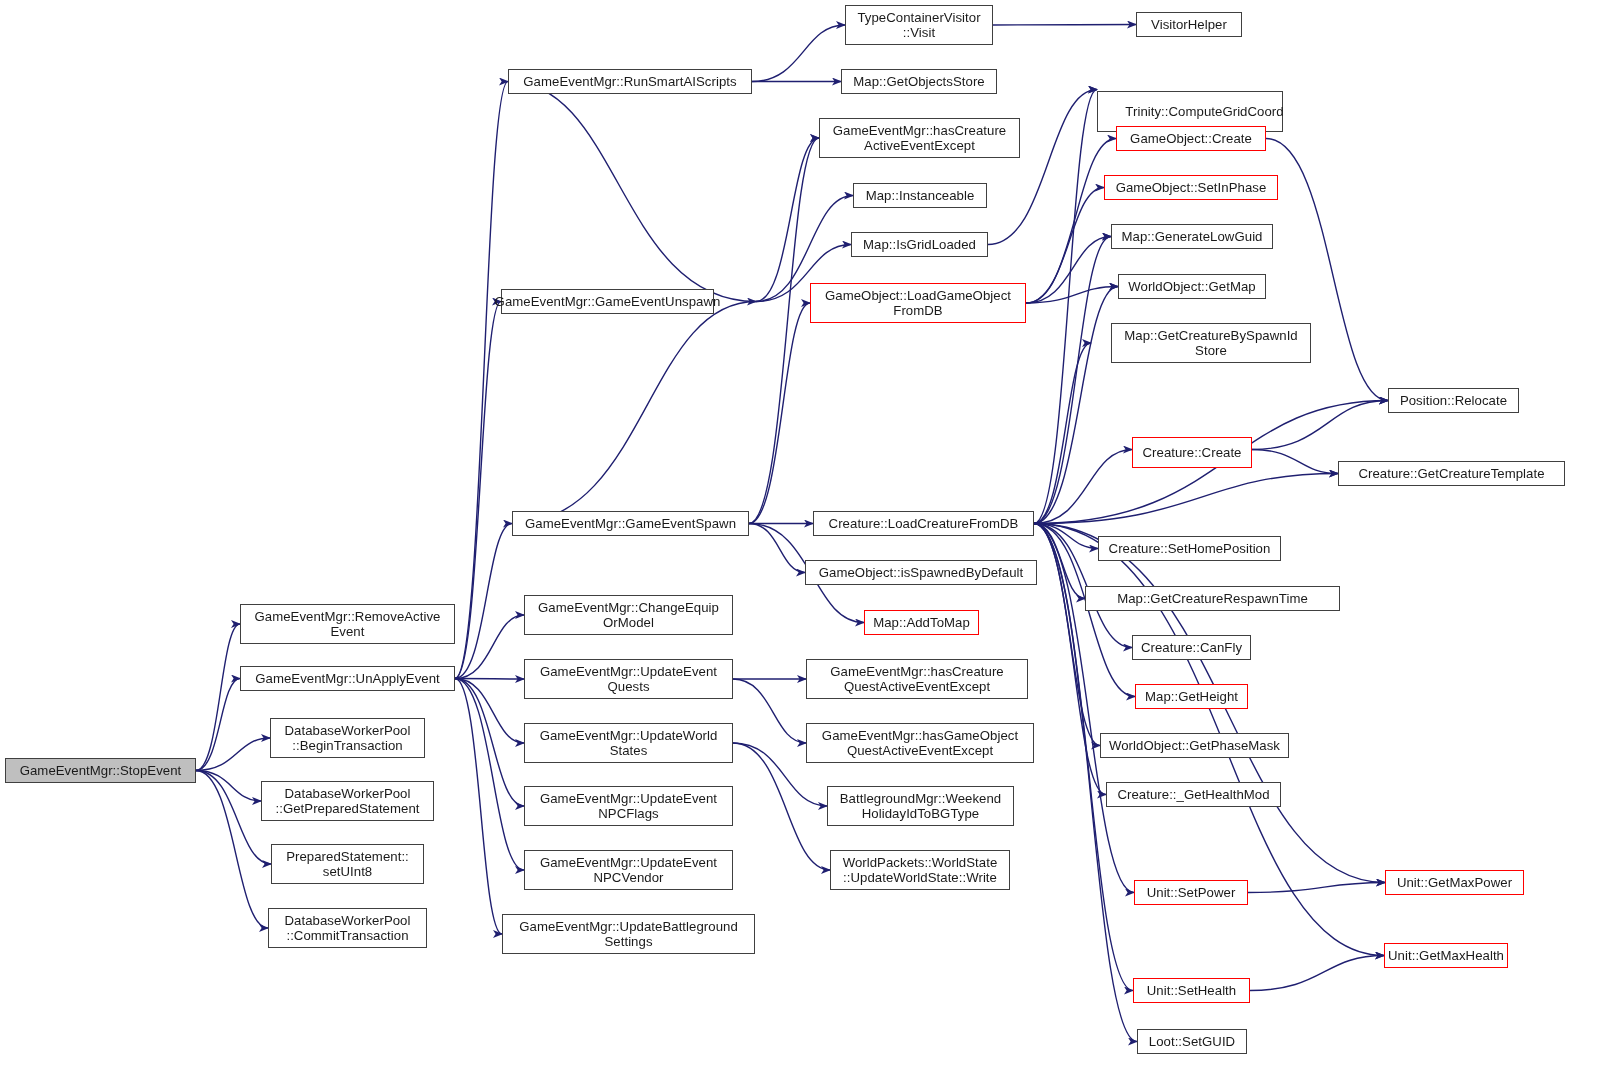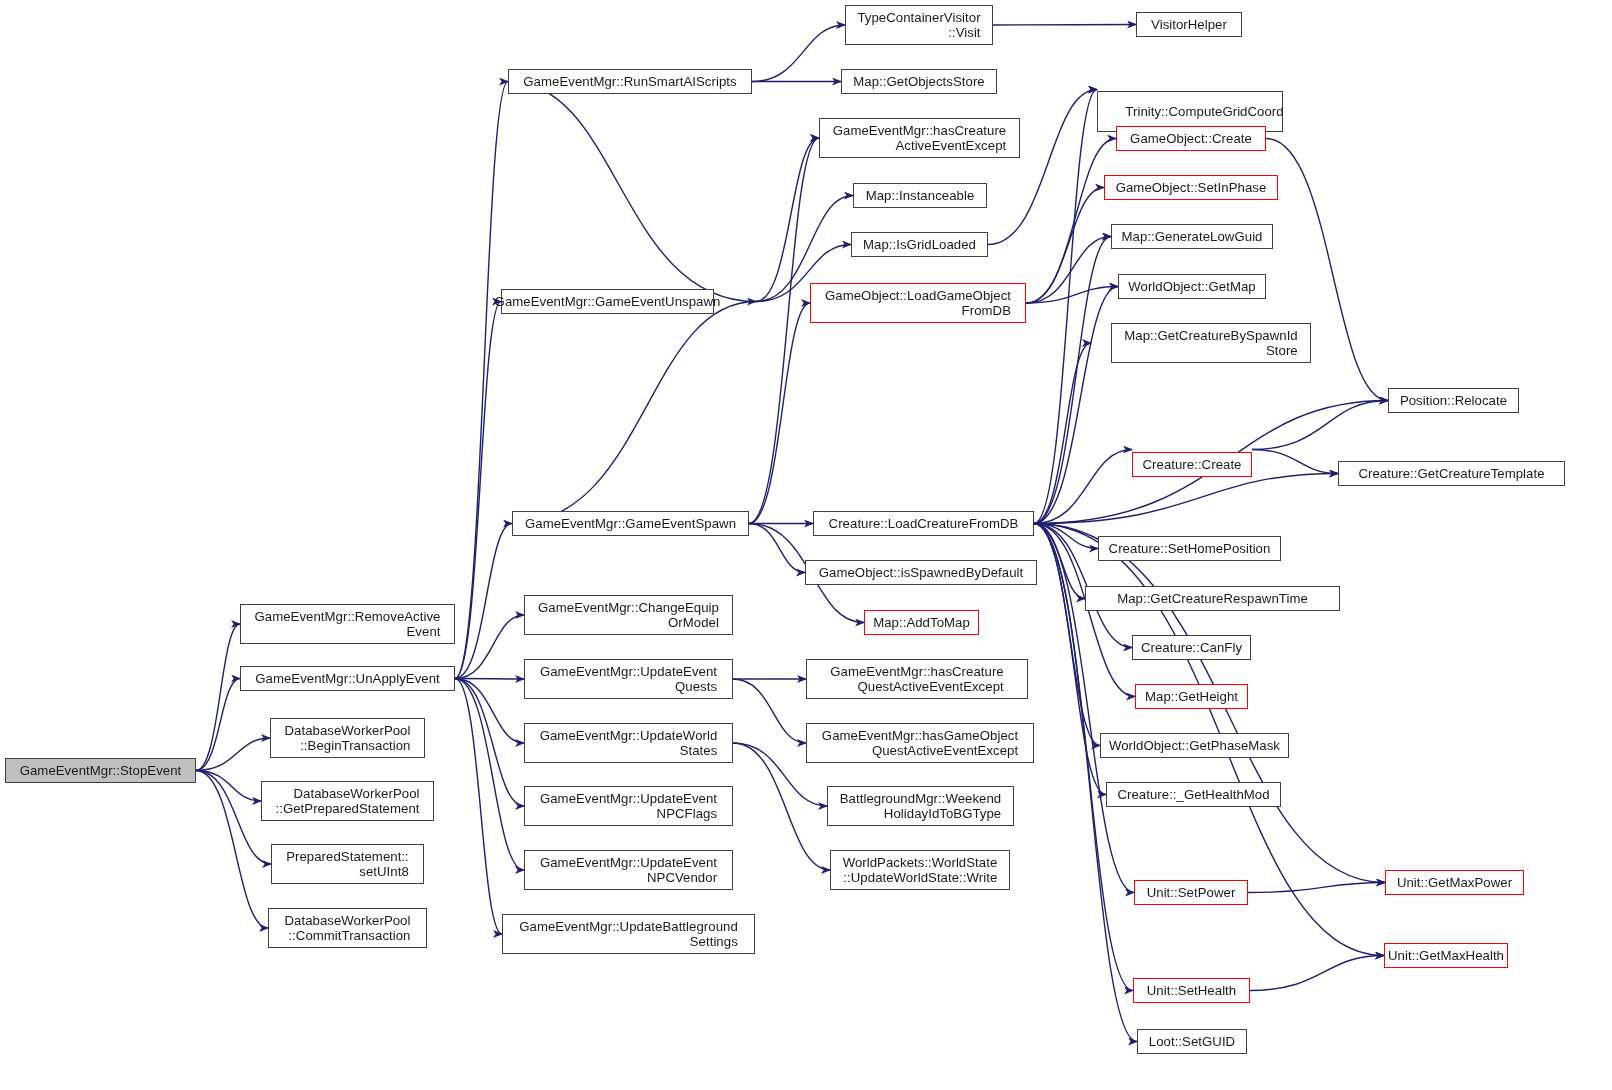--- a/index.html
+++ b/index.html
@@ -21,21 +21,21 @@
     width: 1612px;
     height: 1090px;
     pointer-events: none;
   }
   .node {
     position: absolute;
     box-sizing: border-box;
     display: flex;
     align-items: center;
     justify-content: center;
-    text-align: right;
+    text-align: center;
     background: #ffffff;
     border: 1px solid #404040;
     color: #1a1a1a;
     font-size: 13.2px;
     line-height: 15.5px;
     letter-spacing: 0.05px;
     white-space: pre-line;
     padding: 0 3px;
     z-index: 5;
   }
@@ -169,21 +169,21 @@
       <div class="node" style="left: 830px; top: 850px; width: 180px; height: 40px;">WorldPackets::WorldState
 ::UpdateWorldState::Write</div>
       <div class="node" style="left: 1097px; top: 91px; width: 186px; height: 41px; padding-left: 32px;">Trinity::ComputeGridCoord</div>
       <div class="node red" style="left: 1116px; top: 126px; width: 150px; height: 25px;">GameObject::Create</div>
       <div class="node red" style="left: 1104px; top: 175px; width: 174px; height: 25px;">GameObject::SetInPhase</div>
       <div class="node" style="left: 1111px; top: 224px; width: 162px; height: 25px;">Map::GenerateLowGuid</div>
       <div class="node" style="left: 1118px; top: 274px; width: 148px; height: 25px;">WorldObject::GetMap</div>
       <div class="node" style="left: 1091px; top: 323px; width: 200px; height: 40px; margin-left: 20px;">Map::GetCreatureBySpawnId
 Store</div>
       <div class="node" style="left: 1388px; top: 388px; width: 131px; height: 25px;">Position::Relocate</div>
-      <div class="node red" style="left: 1132px; top: 452px; width: 120px; height: 25px;">Creature::Create</div>
+      <div class="node red" style="left: 1132px; top: 437px; width: 120px; height: 31px;">Creature::Create</div>
       <div class="node" style="left: 1338px; top: 461px; width: 227px; height: 25px;">Creature::GetCreatureTemplate</div>
       <div class="node" style="left: 1098px; top: 536px; width: 183px; height: 25px;">Creature::SetHomePosition</div>
       <div class="node" style="left: 1085px; top: 586px; width: 255px; height: 25px;">Map::GetCreatureRespawnTime</div>
       <div class="node" style="left: 1132px; top: 635px; width: 119px; height: 25px;">Creature::CanFly</div>
       <div class="node red" style="left: 1135px; top: 684px; width: 113px; height: 25px;">Map::GetHeight</div>
       <div class="node" style="left: 1100px; top: 733px; width: 189px; height: 25px;">WorldObject::GetPhaseMask</div>
       <div class="node" style="left: 1106px; top: 782px; width: 175px; height: 25px;">Creature::_GetHealthMod</div>
       <div class="node red" style="left: 1134px; top: 880px; width: 114px; height: 25px;">Unit::SetPower</div>
       <div class="node red" style="left: 1385px; top: 870px; width: 139px; height: 25px;">Unit::GetMaxPower</div>
       <div class="node red" style="left: 1133px; top: 978px; width: 117px; height: 25px;">Unit::SetHealth</div>

